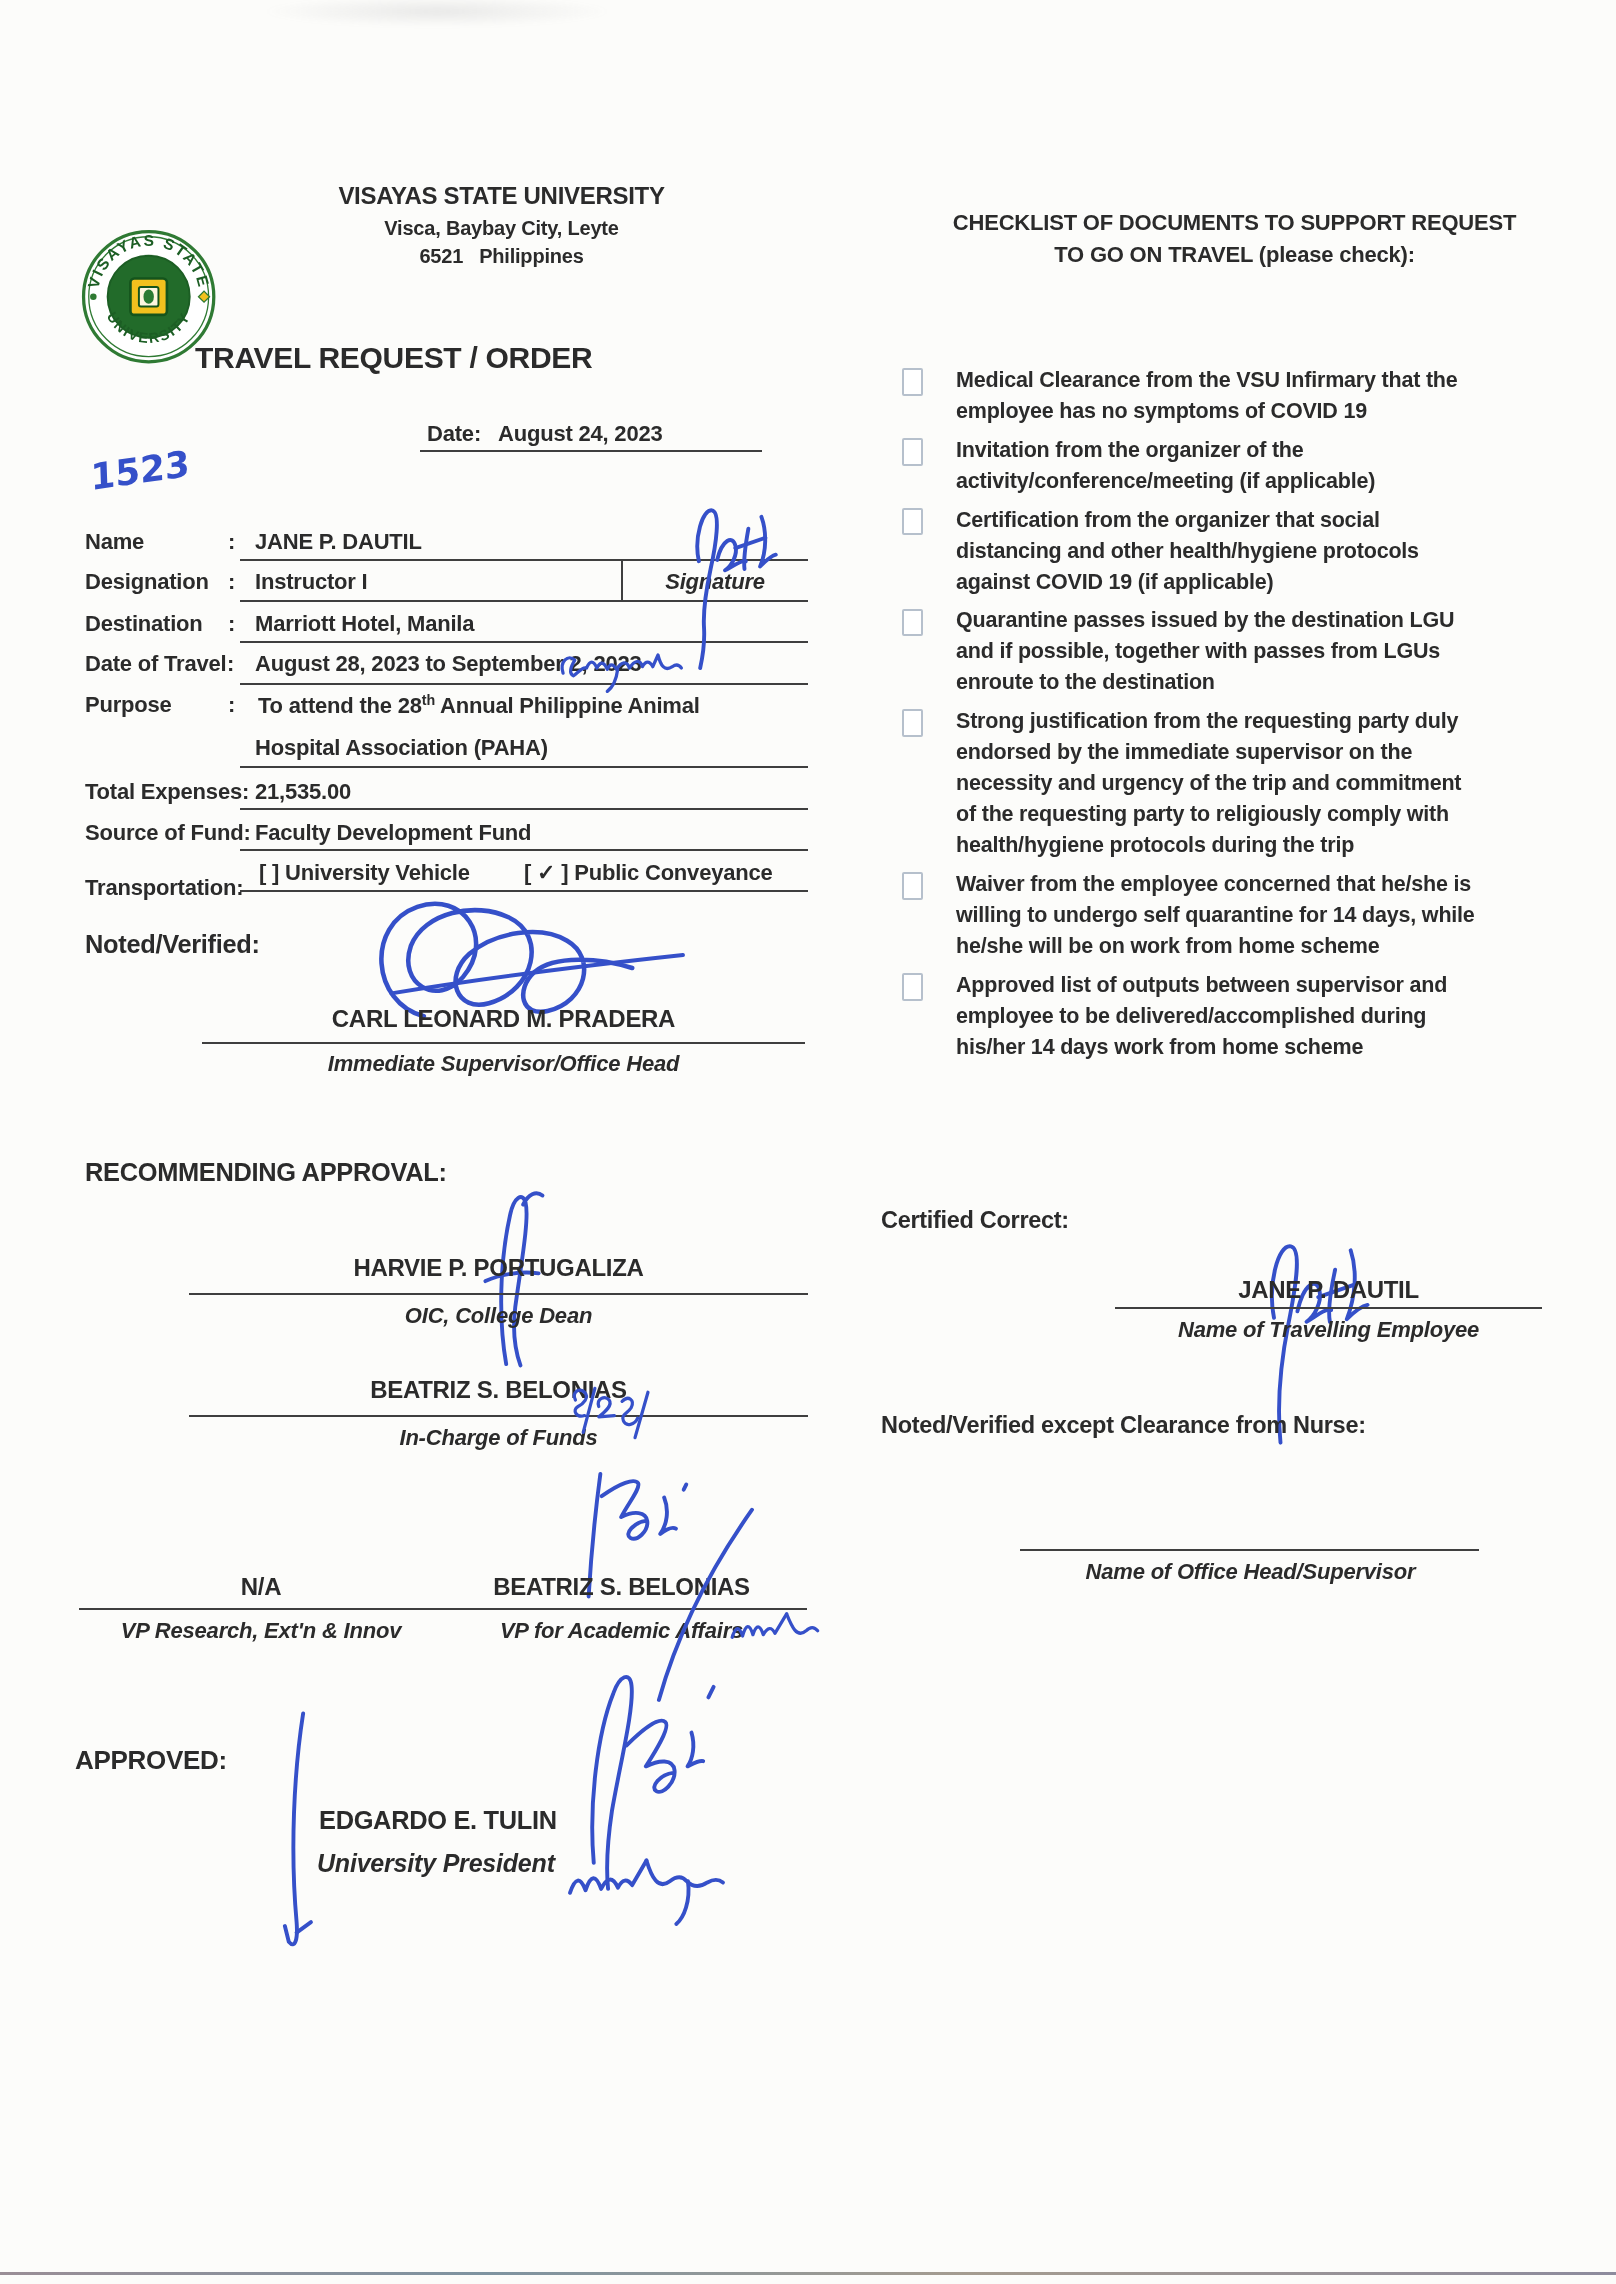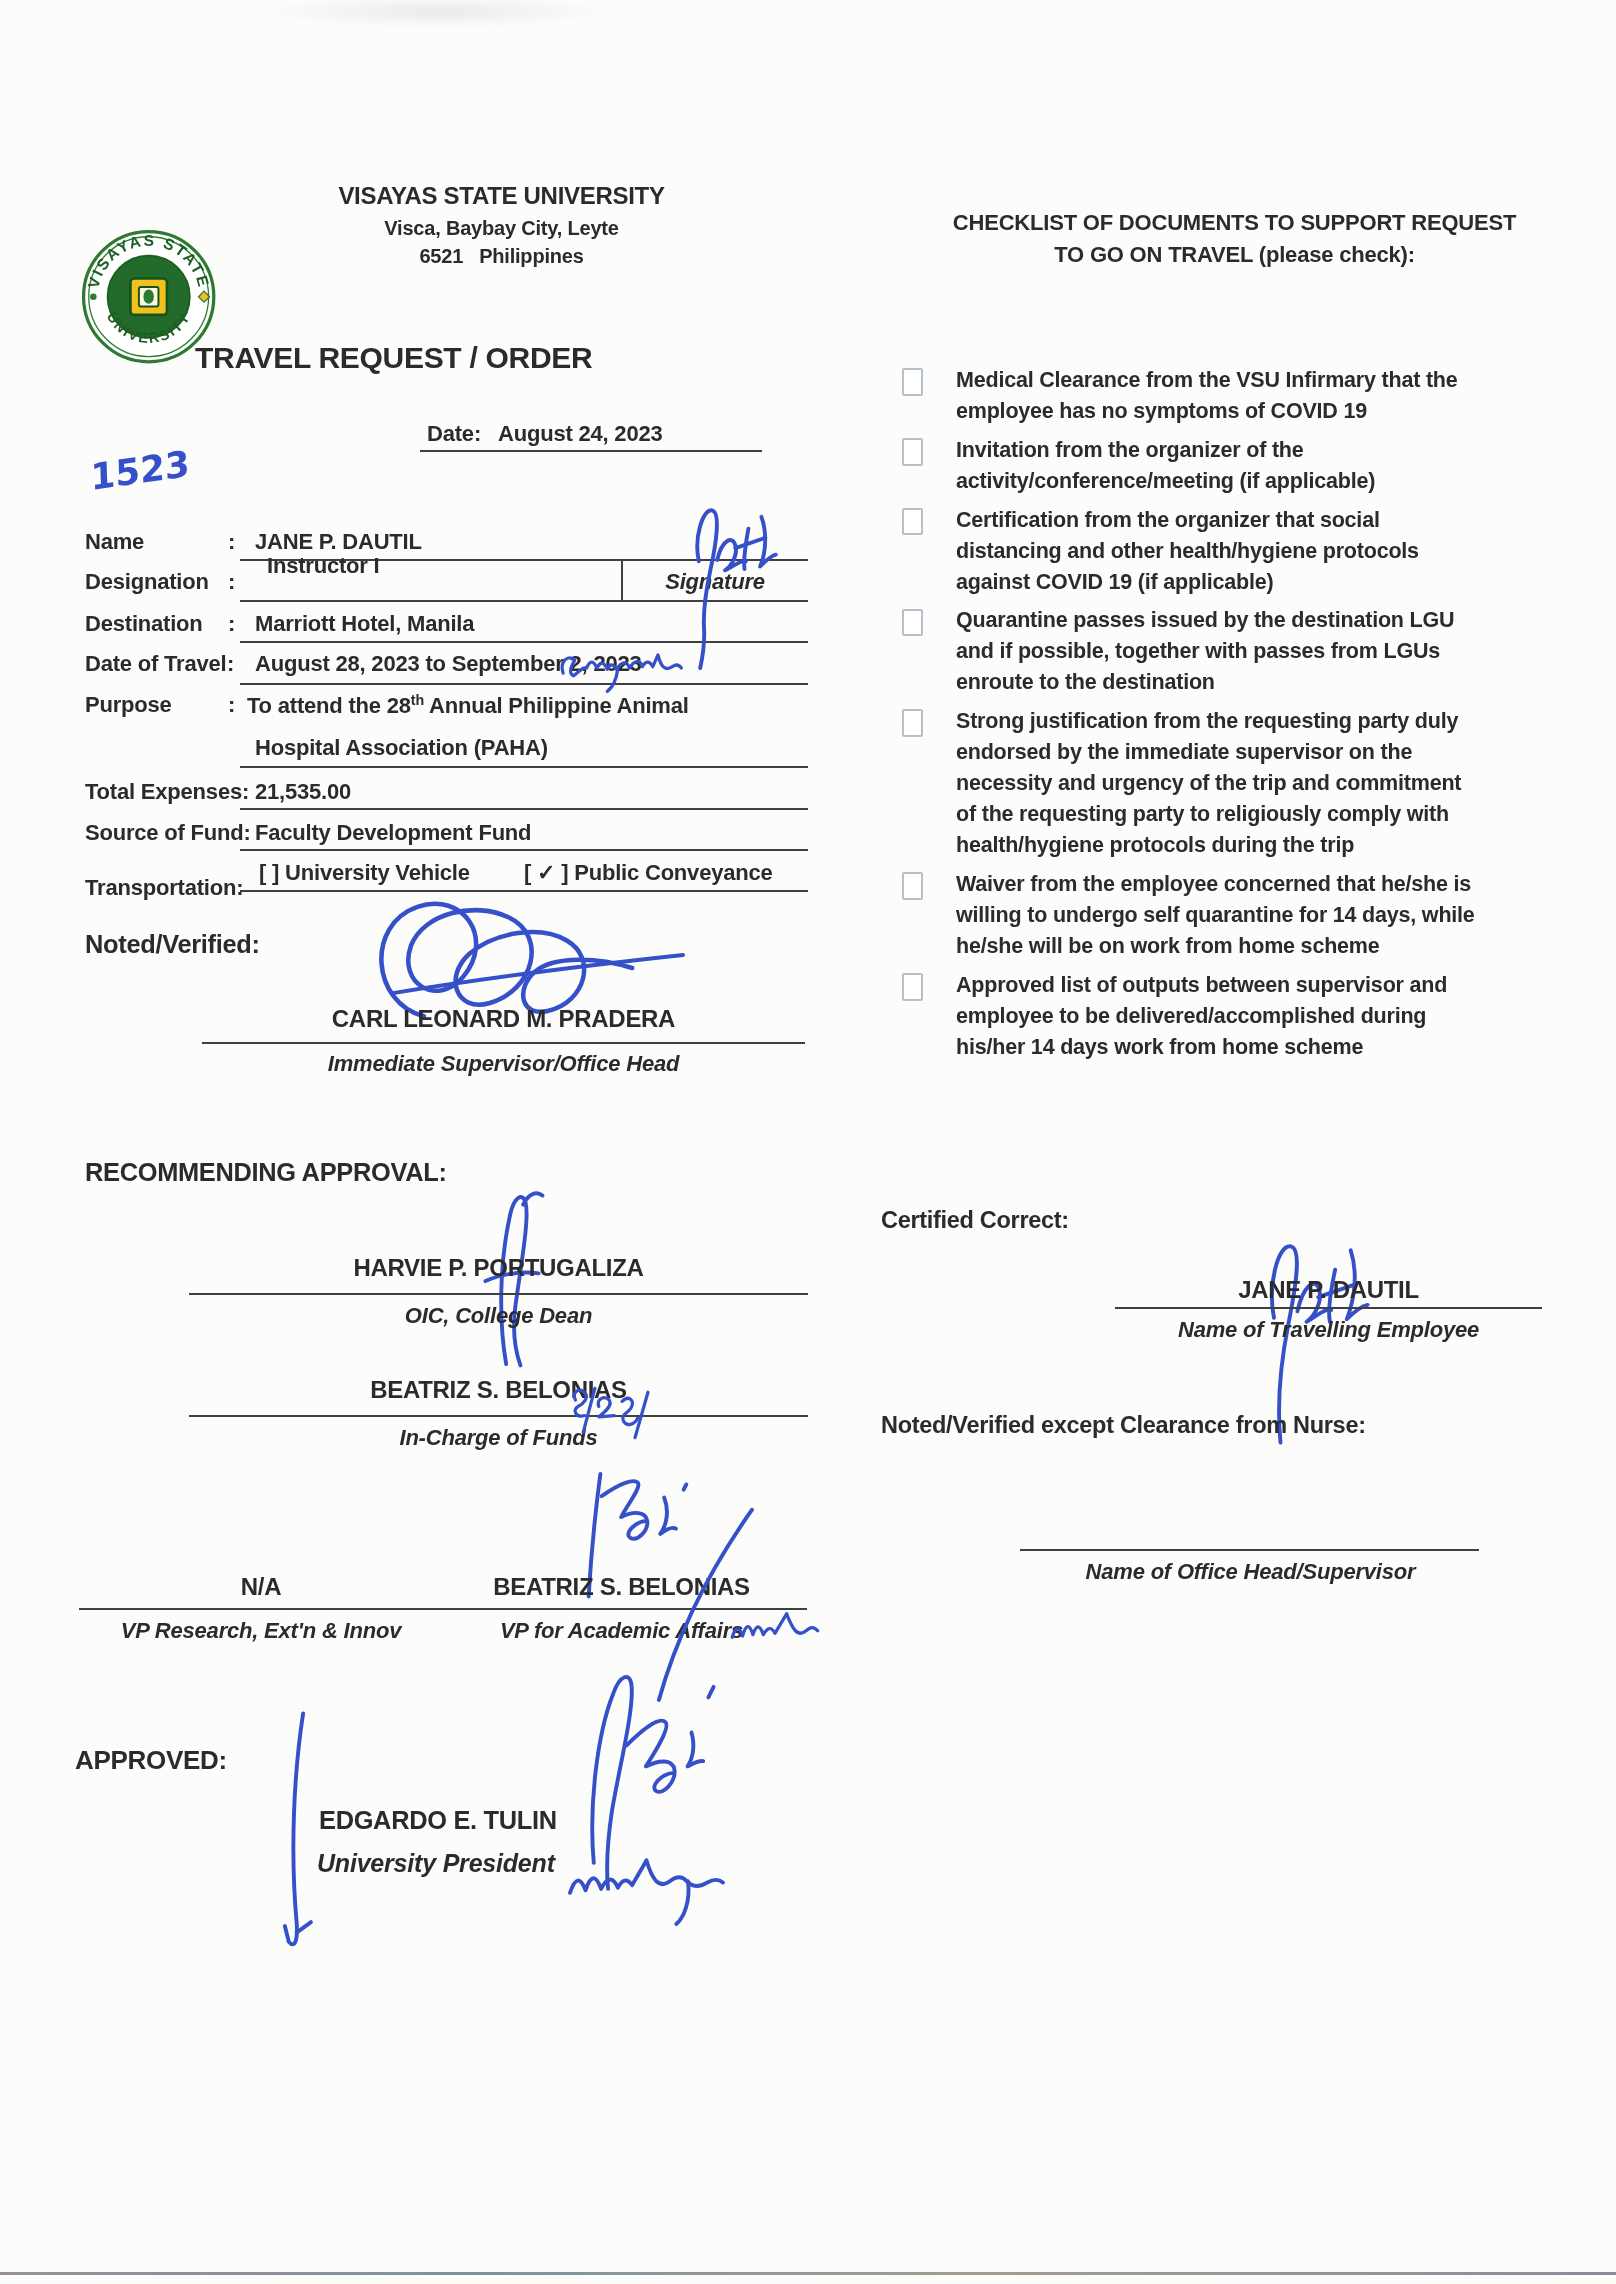--- a/index.html
+++ b/index.html
@@ -77,38 +77,38 @@
 
   <span class="abs handnum" style="left:90px;top:450px;">1523</span>
 
   <span class="abs lbl" style="left:85px;top:529px;">Name</span>
   <span class="abs lbl" style="left:228px;top:529px;">:</span>
   <span class="abs val" style="left:255px;top:529px;">JANE P. DAUTIL</span>
   <div class="hline" style="left:240px;top:559px;width:568px;"></div>
 
   <span class="abs lbl" style="left:85px;top:569px;">Designation</span>
   <span class="abs lbl" style="left:228px;top:569px;">:</span>
-  <span class="abs val" style="left:255px;top:553px;margin-left:12px;">Instructor I</span>
+  <span class="abs val" style="left:255px;top:569px;">Instructor I</span>
   <div class="hline" style="left:240px;top:600px;width:568px;"></div>
   <div class="vline" style="left:621px;top:559px;height:43px;"></div>
   <div class="abs role center" style="left:622px;top:569px;width:186px;">Signature</div>
 
   <span class="abs lbl" style="left:85px;top:611px;">Destination</span>
   <span class="abs lbl" style="left:228px;top:611px;">:</span>
   <span class="abs val" style="left:255px;top:611px;">Marriott Hotel, Manila</span>
   <div class="hline" style="left:240px;top:641px;width:568px;"></div>
 
   <span class="abs lbl" style="left:85px;top:651px;">Date of Travel</span>
   <span class="abs lbl" style="left:227px;top:651px;">:</span>
   <span class="abs val" style="left:255px;top:651px;">August 28, 2023 to September 2, 2023</span>
   <div class="hline" style="left:240px;top:683px;width:568px;"></div>
 
   <span class="abs lbl" style="left:85px;top:692px;">Purpose</span>
   <span class="abs lbl" style="left:228px;top:692px;">:</span>
-  <span class="abs val" style="left:247px;top:692px;white-space:nowrap;"><span>To attend the 28</span><sup style="font-size:14.3px;">th</sup><span> Annual Philippine Animal</span></span>
+  <span class="abs val" style="left:258px;top:692px;white-space:nowrap;"><span>To attend the 28</span><sup style="font-size:14.3px;">th</sup><span> Annual Philippine Animal</span></span>
   <span class="abs val" style="left:255px;top:735px;">Hospital Association (PAHA)</span>
   <div class="hline" style="left:240px;top:766px;width:568px;"></div>
 
   <svg class="abs" style="left:554px;top:642px;" width="130" height="52" viewBox="0 0 200 80">
     <path class="ink" stroke-width="5" d="M14 48 C8 30 22 18 32 28 C26 38 22 48 30 52 C38 46 44 38 50 40 Q58 22 66 40 Q74 24 82 42 Q88 28 96 42 C104 30 112 28 116 40 C124 28 132 26 136 38 Q144 24 152 38 L160 20 C164 36 170 46 182 38 Q190 32 196 40"></path>
     <path class="ink" stroke-width="5" d="M98 42 C96 58 90 70 82 76"></path>
   </svg>
 
   <span class="abs lbl" style="left:85px;top:779px;">Total Expenses:</span>
   <span class="abs val" style="left:255px;top:779px;">21,535.00</span>

